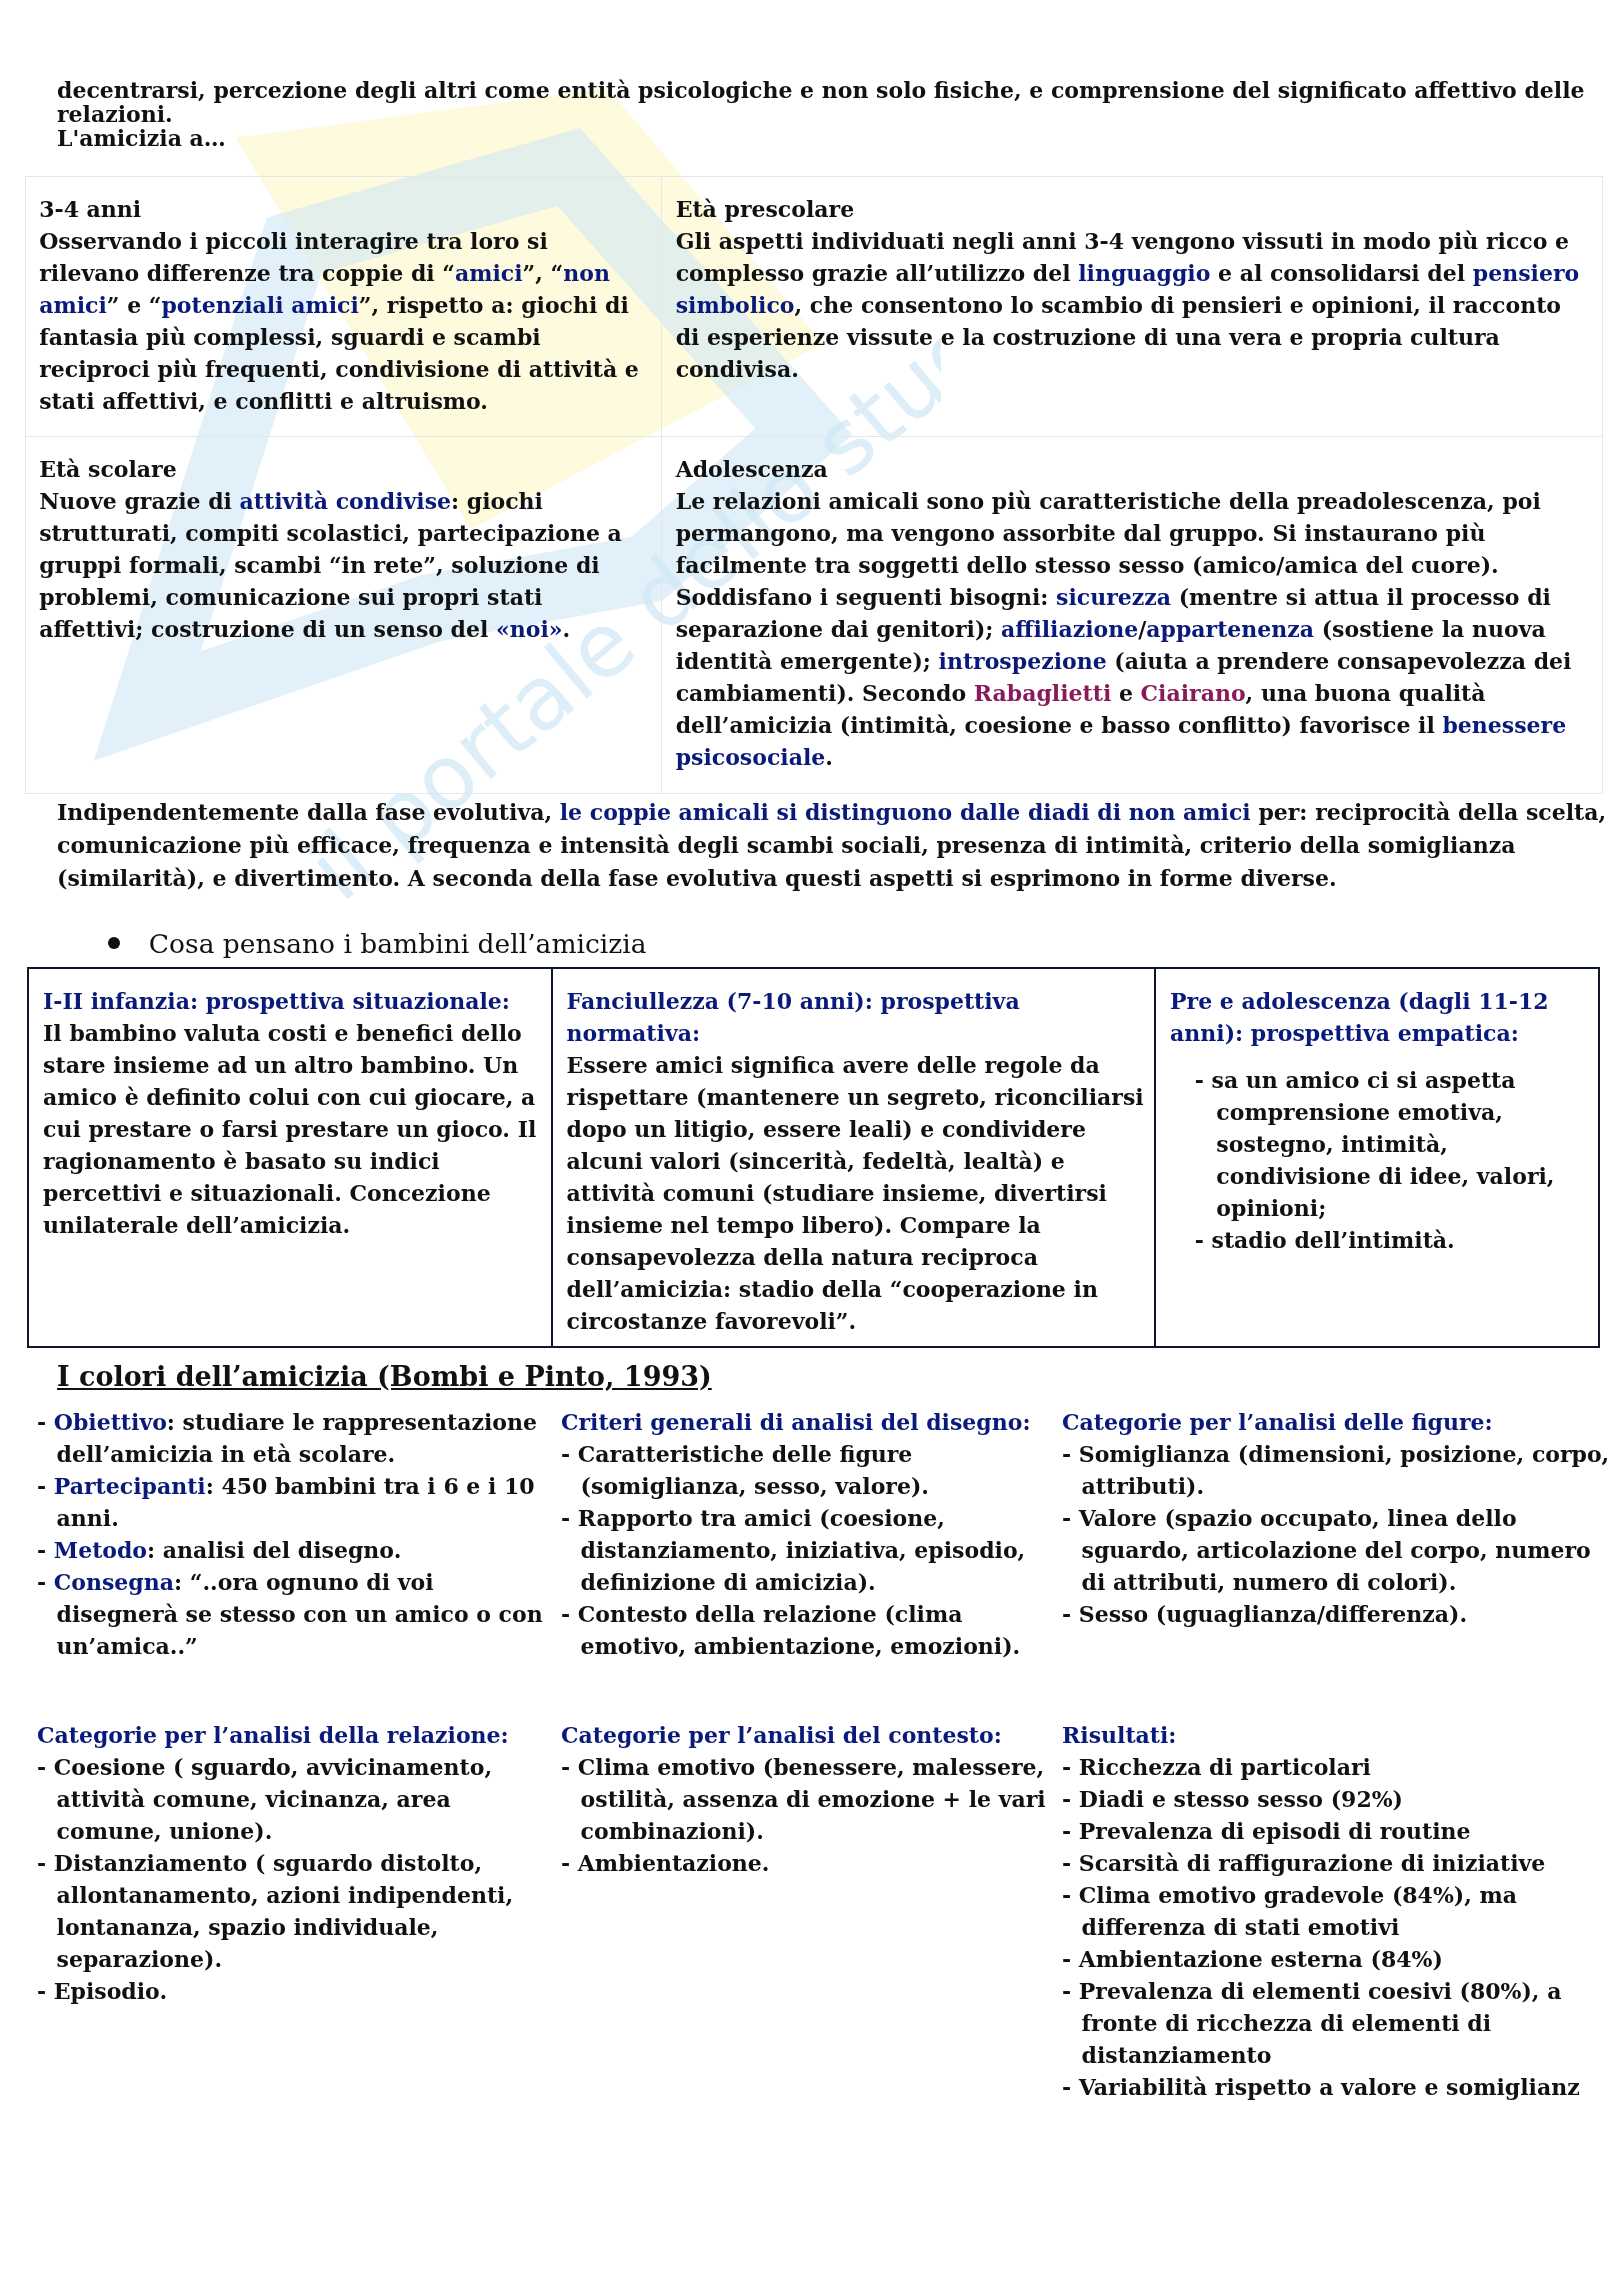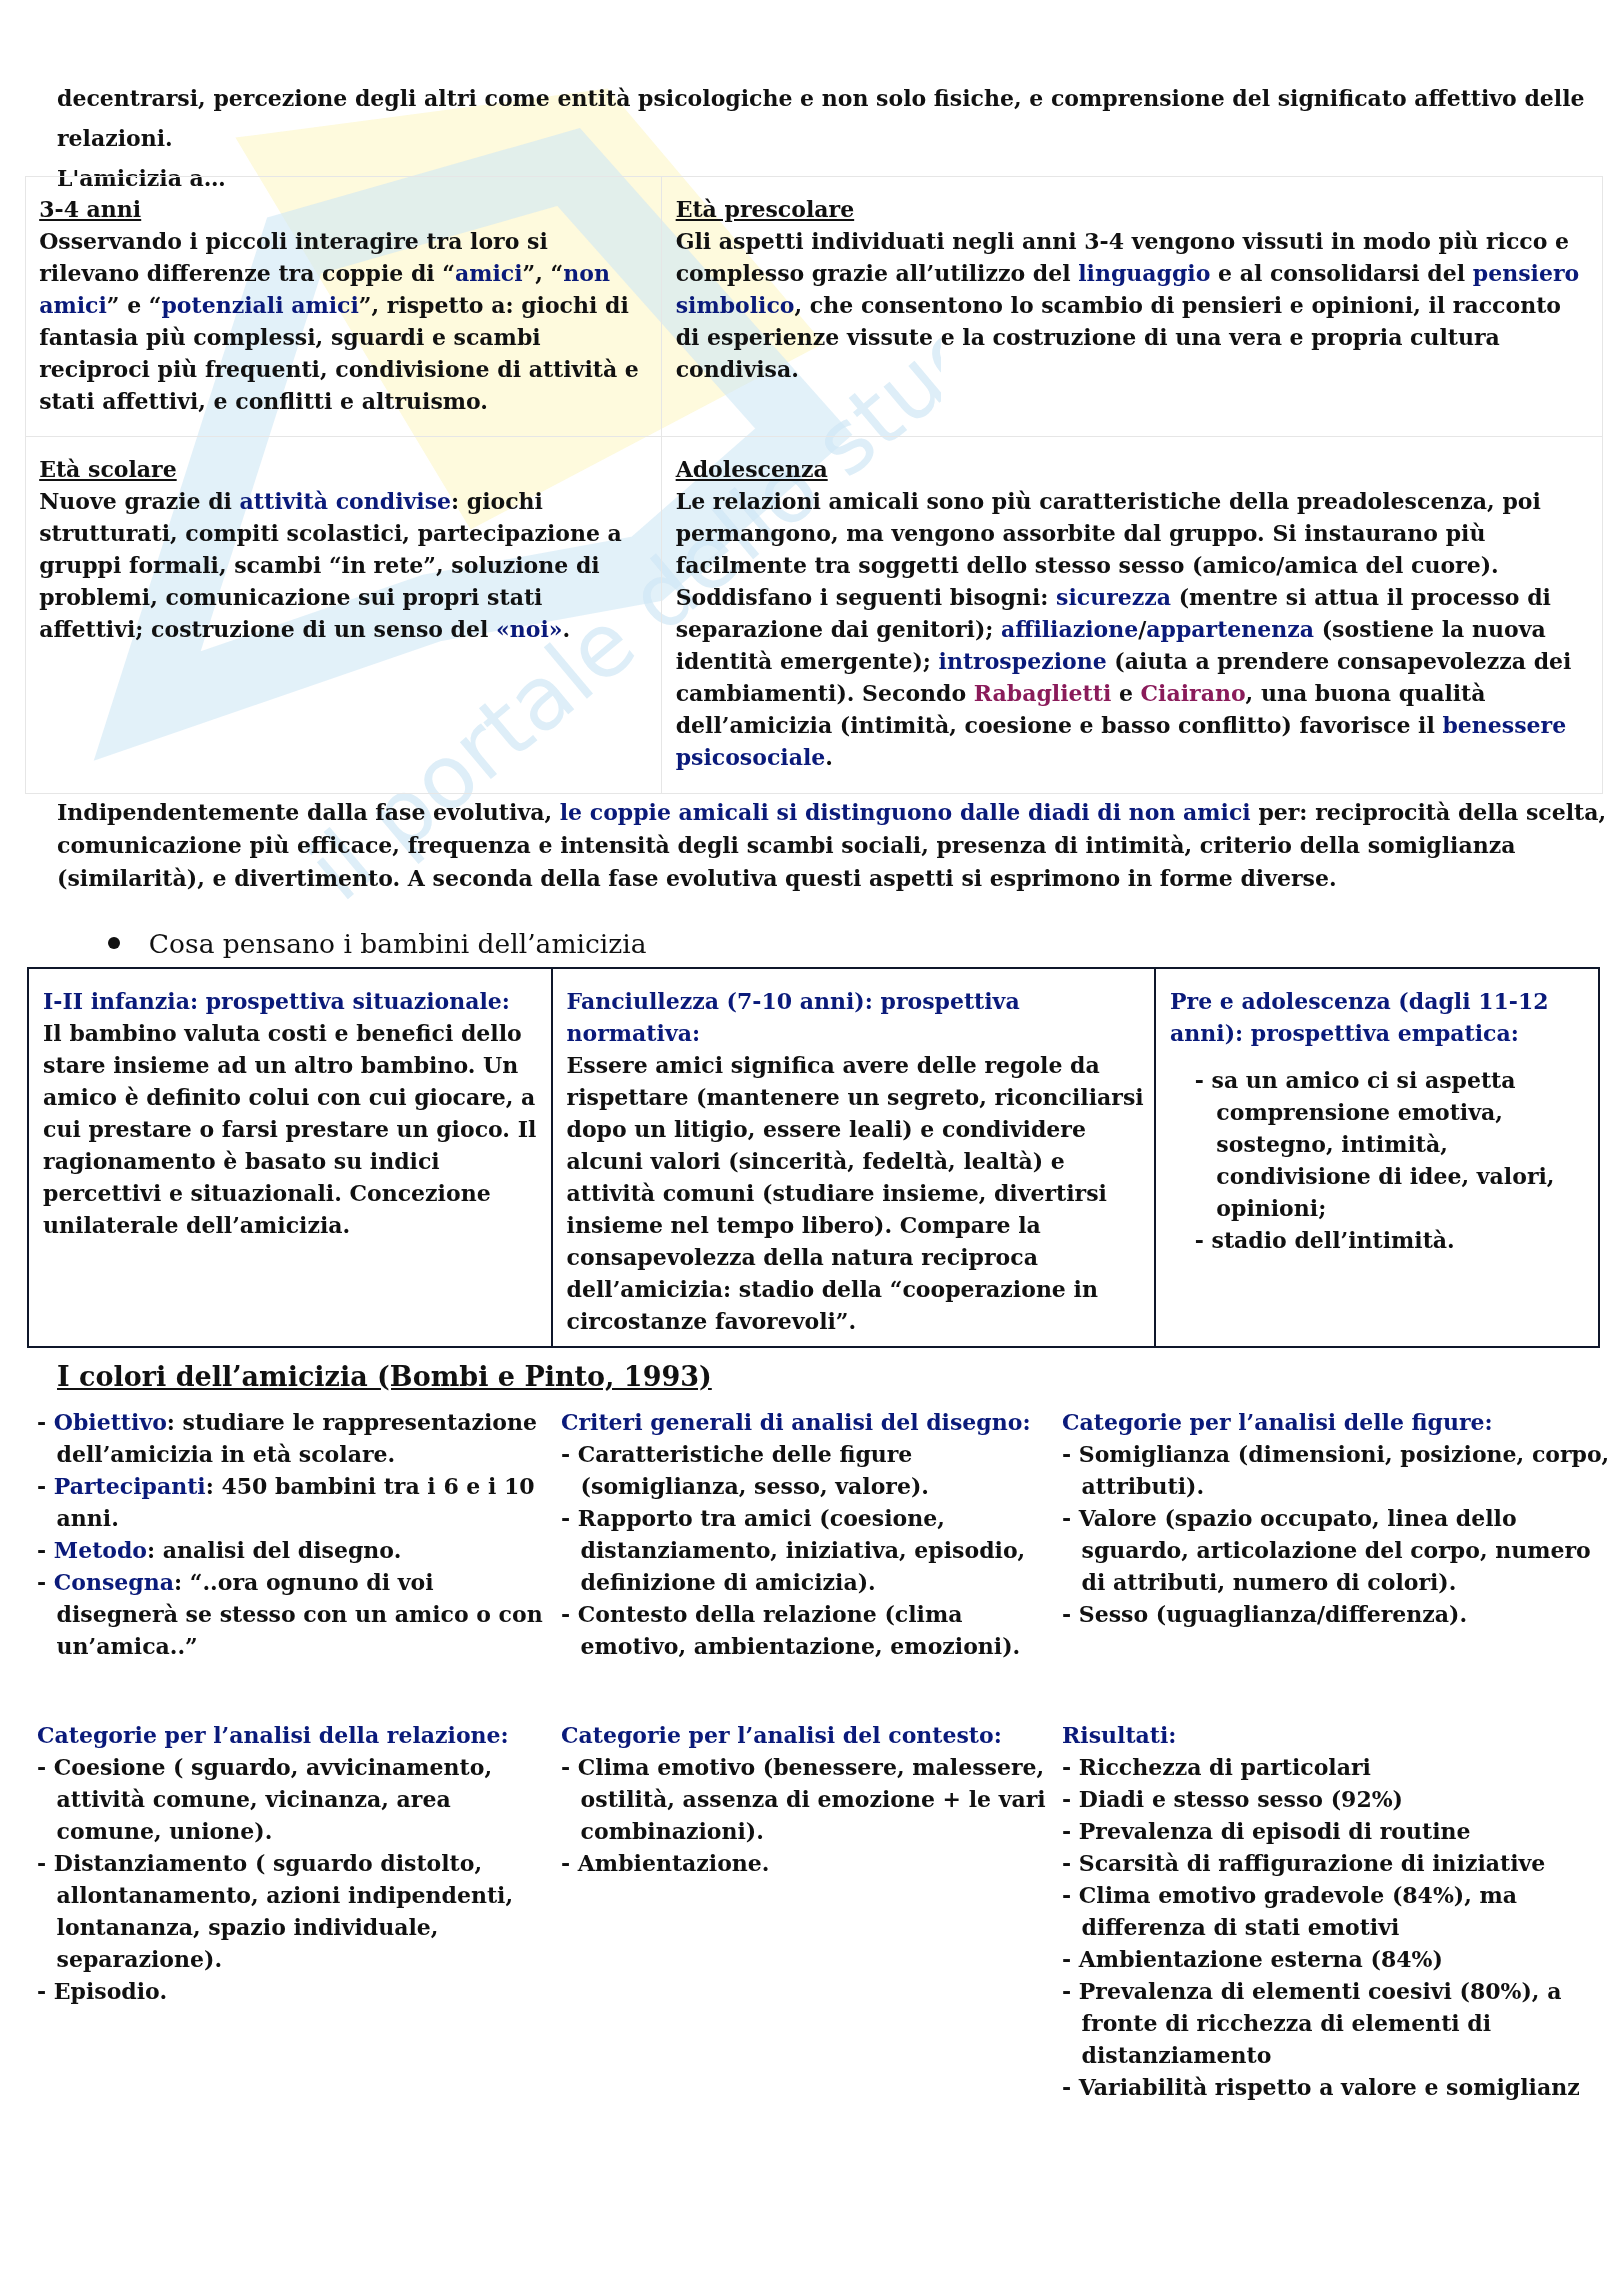--- a/index.html
+++ b/index.html
@@ -6,30 +6,30 @@
   body {
     width: 1623px; height: 2296px; position: relative; overflow: hidden;
     font-family: "DejaVu Serif", "Liberation Serif", serif;
     color: #111111;
   }
   .watermark { position: absolute; left: 59px; top: 19.6px; width: 882px; height: 882px; pointer-events: none; z-index: 0; opacity: 0.55; }
   .content { position: relative; z-index: 1; }
   .blue { color: #0a1a7a; }
   .plum { color: #8a1b5a; }
 
-  .intro { position: absolute; left: 57px; top: 78px; width: 1558px; font-size: 22px; line-height: 40px; font-weight: bold; }
+  .intro { position: absolute; left: 57px; top: 78px; width: 1558px; font-size: 22px; line-height: 24px; font-weight: bold; }
   .intro p { margin: 0; }
 
   .grid1 {
     position: absolute; left: 24.5px; top: 176px; width: 1578px;
     border: 1.5px solid #e6e6e6; border-collapse: collapse;
   }
   .grid1 td { border: 1.5px solid #e6e6e6; vertical-align: top; padding: 15.7px 11.8px 19.6px 13.7px; font-size: 22px; line-height: 32px; font-weight: bold; }
   .grid1 .c1 { width: 610px; }
-  .cell-title { text-decoration: underline; font-weight: bold; }
+  .cell-title { font-weight: bold; }
 
   .indep { position: absolute; left: 57px; top: 796px; width: 1568px; font-size: 22px; line-height: 33px; font-weight: bold; }
 
   .bullet-heading { position: absolute; left: 108px; top: 926px; font-size: 26.5px; line-height: 35px; }
   .bullet-heading .dot { display: inline-block; width: 11.8px; height: 11.8px; border-radius: 50%; background: #111; margin-right: 29px; vertical-align: middle; position: relative; top: -2.9px; }
 
   .grid2 {
     position: absolute; left: 27.4px; top: 967px; width: 1573px; height: 365px;
     border: 2.9px solid #222; border-collapse: collapse;
   }

